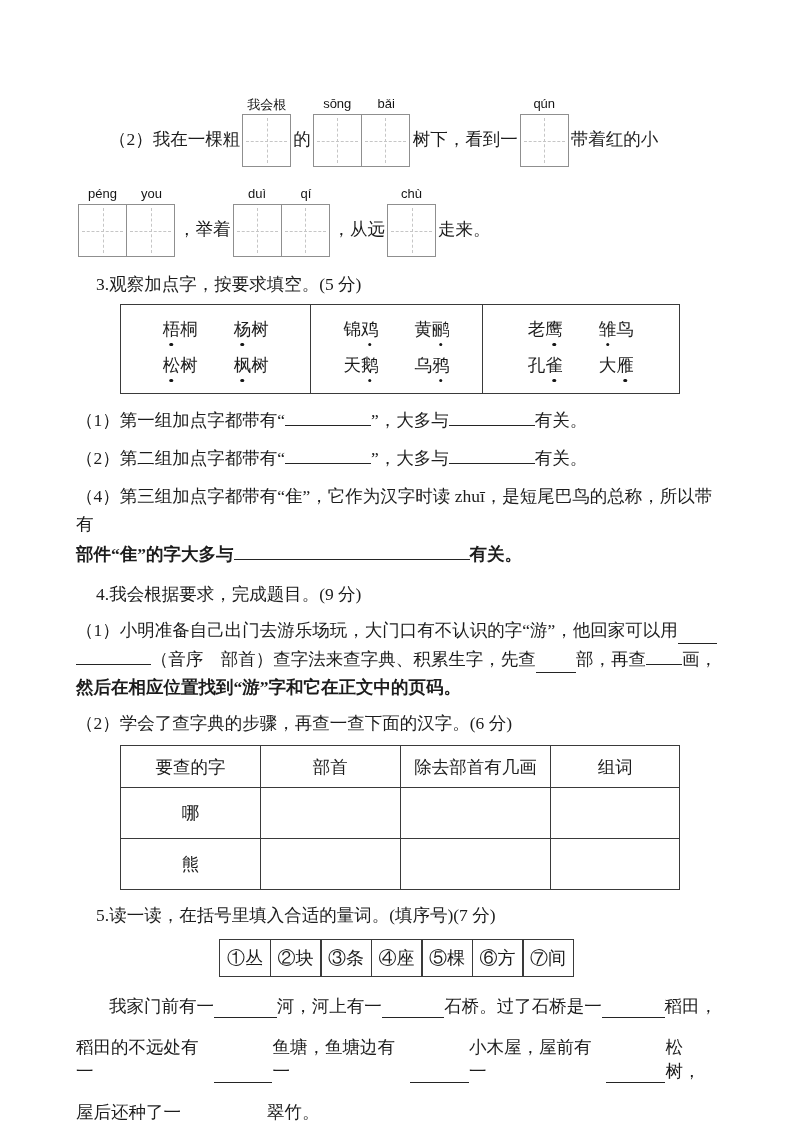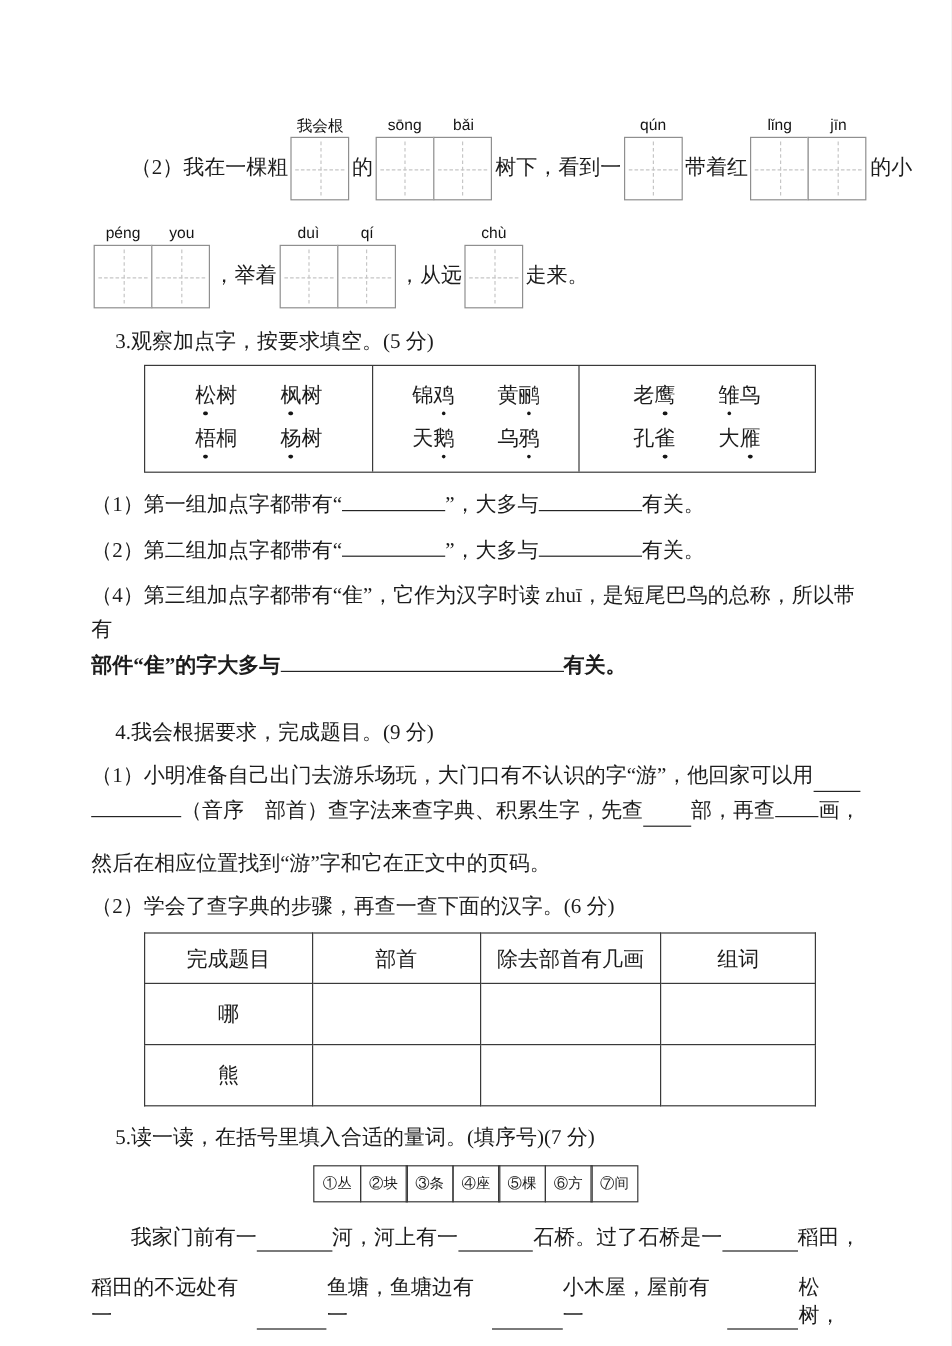--- a/index.html
+++ b/index.html
@@ -50,24 +50,24 @@
 
   
   .d-table { border-collapse:collapse; width:560px; margin:8px 0 0 44px; table-layout:fixed; }
   .d-table th, .d-table td { border:1.5px solid #3a3a3a; text-align:center;
     font-weight:normal; font-size:17.5px; }
   .d-table th { height:42px; }
   .d-table td { height:51px; }
 
   
   .opts { display:flex; width:max-content; margin:10px auto 0 auto; }
-  .opt { border:1.5px solid #3a3a3a; padding:6px 7px; font-size:12px; white-space:nowrap; }
+  .opt { border:1.5px solid #3a3a3a; padding:6px 7px; font-size:18px; white-space:nowrap; }
   .opt + .opt { margin-left:-1.5px; }
 
-  .q5line { display:flex; align-items:center; margin-top:17px; }
+  .q5line { display:flex; align-items:flex-end; margin-top:17px; }
 </style>
 </head>
 <body>
 
 <div class="page">
   <div class="content">
 
     <div class="fline" style="margin:96px 0 0 33px;">
       <span class="txt">（2）我在一棵粗</span>
       <span class="wunit">
@@ -92,30 +92,20 @@
       <span class="txt">树下，看到一</span>
       <span class="wunit">
         <span class="pyrow">
             <span class="py">qún</span>
           </span>
         <span class="cells">
             <span class="cell"></span>
           </span>
       </span>
       <span class="txt">带着红</span>
-      <span class="wunit">
-        <span class="pyrow">
-          <span class="py">lǐng</span>
-          <span class="py">jīn</span>
-        </span>
-        <span class="cells">
-          <span class="cell"></span>
-          <span class="cell"></span>
-        </span>
-      </span>
       <span class="txt">的小</span>
     </div>
 
     <div class="fline" style="margin-top:19px;">
       <span class="wunit">
         <span class="pyrow">
           <span class="py">péng</span>
           <span class="py">you</span>
         </span>
         <span class="cells">
@@ -144,26 +134,26 @@
           </span>
       </span>
       <span class="txt">走来。</span>
     </div>
 
     <div class="tline ind-s" style="margin-top:13px;">3.观察加点字，按要求填空。(5 分)</div>
 
     <div class="g-table">
       <div class="g-cell g1">
         <div class="g-row">
+          <span class="word"><span class="char dot">梧</span><span class="char">桐</span></span>
+          <span class="word"><span class="char dot">杨</span><span class="char">树</span></span>
+        </div>
+        <div class="g-row">
           <span class="word"><span class="char dot">松</span><span class="char">树</span></span>
           <span class="word"><span class="char dot">枫</span><span class="char">树</span></span>
-        </div>
-        <div class="g-row">
-          <span class="word"><span class="char dot">梧</span><span class="char">桐</span></span>
-          <span class="word"><span class="char dot">杨</span><span class="char">树</span></span>
         </div>
       </div>
       <div class="g-cell g2">
         <div class="g-row">
           <span class="word"><span class="char">锦</span><span class="char dot">鸡</span></span>
           <span class="word"><span class="char">黄</span><span class="char dot">鹂</span></span>
         </div>
         <div class="g-row">
           <span class="word"><span class="char">天</span><span class="char dot">鹅</span></span>
           <span class="word"><span class="char">乌</span><span class="char dot">鸦</span></span>
@@ -185,48 +175,48 @@
       <span>（1）第一组加点字都带有“</span><span class="blank bl-m"></span><span>”，大多与</span><span class="blank bl-m"></span><span>有关。</span>
     </div>
     <div class="tline ind">
       <span>（2）第二组加点字都带有“</span><span class="blank bl-m"></span><span>”，大多与</span><span class="blank bl-m"></span><span>有关。</span>
     </div>
     <div class="tline ind">（4）第三组加点字都带有“隹”，它作为汉字时读 zhuī，是短尾巴鸟的总称，所以带有</div>
     <div class="tline" style="margin-top:2px;font-weight:bold;">
       <span>部件“隹”的字大多与</span><span class="blank bl-xl"></span><span>有关。</span>
     </div>
 
-    <div class="tline ind-s" style="margin-top:28px;">4.我会根据要求，完成题目。(9 分)</div>
+    <div class="tline ind-s" style="margin-top:12px;">4.我会根据要求，完成题目。(9 分)</div>
 
     <div class="flexline ind" style="margin-top:8px; line-height:28px;">
       <span class="t">（1）小明准备自己出门去游乐场玩，大门口有不认识的字“游”，他回家可以用</span>
         <span class="grow"></span>
     </div>
     <div class="flexline" style="margin-top:1px; line-height:28px;">
       <span class="blank bl-l"></span>
         <span class="t">（音序　部首）查字法来查字典、积累生字，先查</span>
         <span class="grow"></span>
         <span class="t">部，再查</span>
         <span class="blank bl-s"></span>
         <span class="t">画，</span>
     </div>
-    <div class="tline" style="margin-top:16px;">然后在相应位置找到“游”字和它在正文中的页码。</div>
+    <div class="tline" style="margin-top:0;font-weight:bold;">然后在相应位置找到“游”字和它在正文中的页码。</div>
 
     <div class="tline ind" style="margin-top:8px;">（2）学会了查字典的步骤，再查一查下面的汉字。(6 分)</div>
 
     <table class="d-table">
       <colgroup>
           <col style="width:25%">
           <col style="width:25%">
           <col style="width:27%">
           <col style="width:23%">
         </colgroup>
       <tbody>
           <tr>
-        <th>完成题目</th>
+        <th>要查的字</th>
         <th>部首</th>
         <th>除去部首有几画</th>
         <th>组词</th>
       </tr>
       <tr>
         <td>哪</td>
         <td></td>
         <td></td>
         <td></td>
       </tr>

